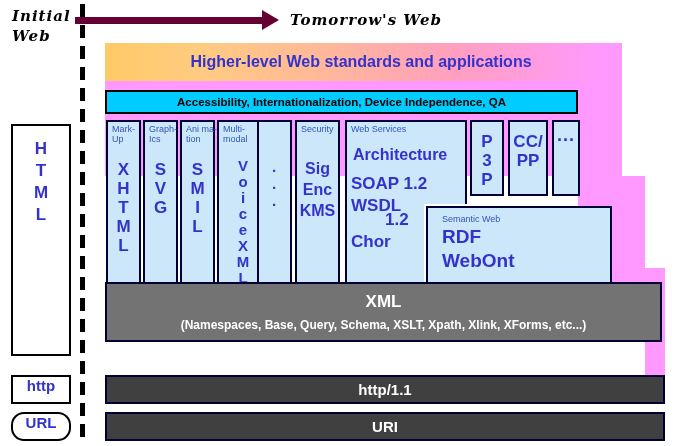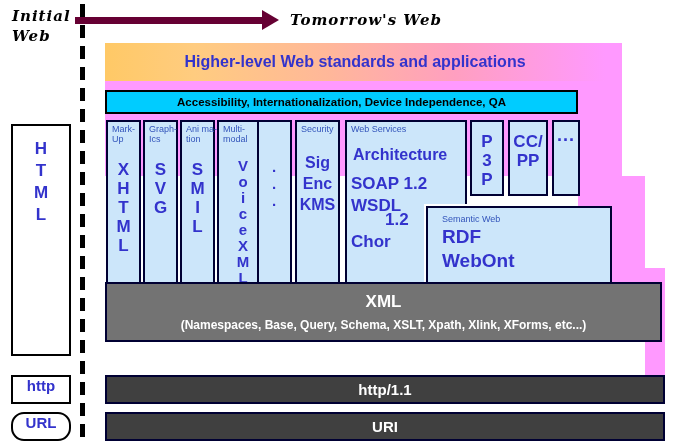--- a/index.html
+++ b/index.html
@@ -39,21 +39,21 @@
      background:repeating-linear-gradient(to bottom,#000 0 13px,transparent 13px 21px);}
 
   
   #top-band{
     position:absolute;left:105px;top:43px;width:500px;height:38px;
     background:linear-gradient(to right,#ffc966 0%,#ffcc80 18%,#ffb79a 45%,#ff9fc0 70%,#ff99ff 100%);
   }
   #top-band .t{
     position:absolute;left:0;top:0;width:500px;height:38px;
     display:flex;align-items:center;justify-content:center;
-    color:#3333cc;font-weight:bold;font-size:16px;white-space:nowrap;
+    color:#3333cc;font-weight:bold;font-size:16px;white-space:nowrap;padding-left:6px;
   }
 
   #access-band{
     position:absolute;left:105px;top:90px;width:473px;height:24px;
     background:#00ccff;border:2px solid #000000;box-sizing:border-box;
     display:flex;align-items:center;justify-content:center;
   }
   #access-band .t{color:#000000;font-weight:bold;font-size:11.5px;white-space:nowrap;}
 
   
@@ -188,21 +188,21 @@
   </div>
 
   <div class="box" id="col-dots">
     <div class="dots" style="top: 40px; white-space: pre;">·
 ·
 ·</div>
   </div>
 
   <div class="box" id="col-security">
     <div class="cap">Security</div>
-    <div class="stackchars" style="top: 30px; font-size: 16px; line-height: 21px; white-space: pre;">Sig
+    <div class="stackchars" style="top: 36px; font-size: 16px; line-height: 21px; white-space: pre;">Sig
 Enc
 KMS</div>
   </div>
 
   <div class="box" id="col-ws">
     <div class="cap">Web Services</div>
     <div class="wide-line" style="left:6px;top:24px;font-size:16px;">Architecture</div>
     <div class="wide-line" style="left:4px;top:52px;font-size:17px;">SOAP 1.2</div>
     <div class="wide-line" style="left:4px;top:74px;font-size:17px;">WSDL</div>
     <div class="wide-line" style="left:38px;top:88px;font-size:17px;">1.2</div>

